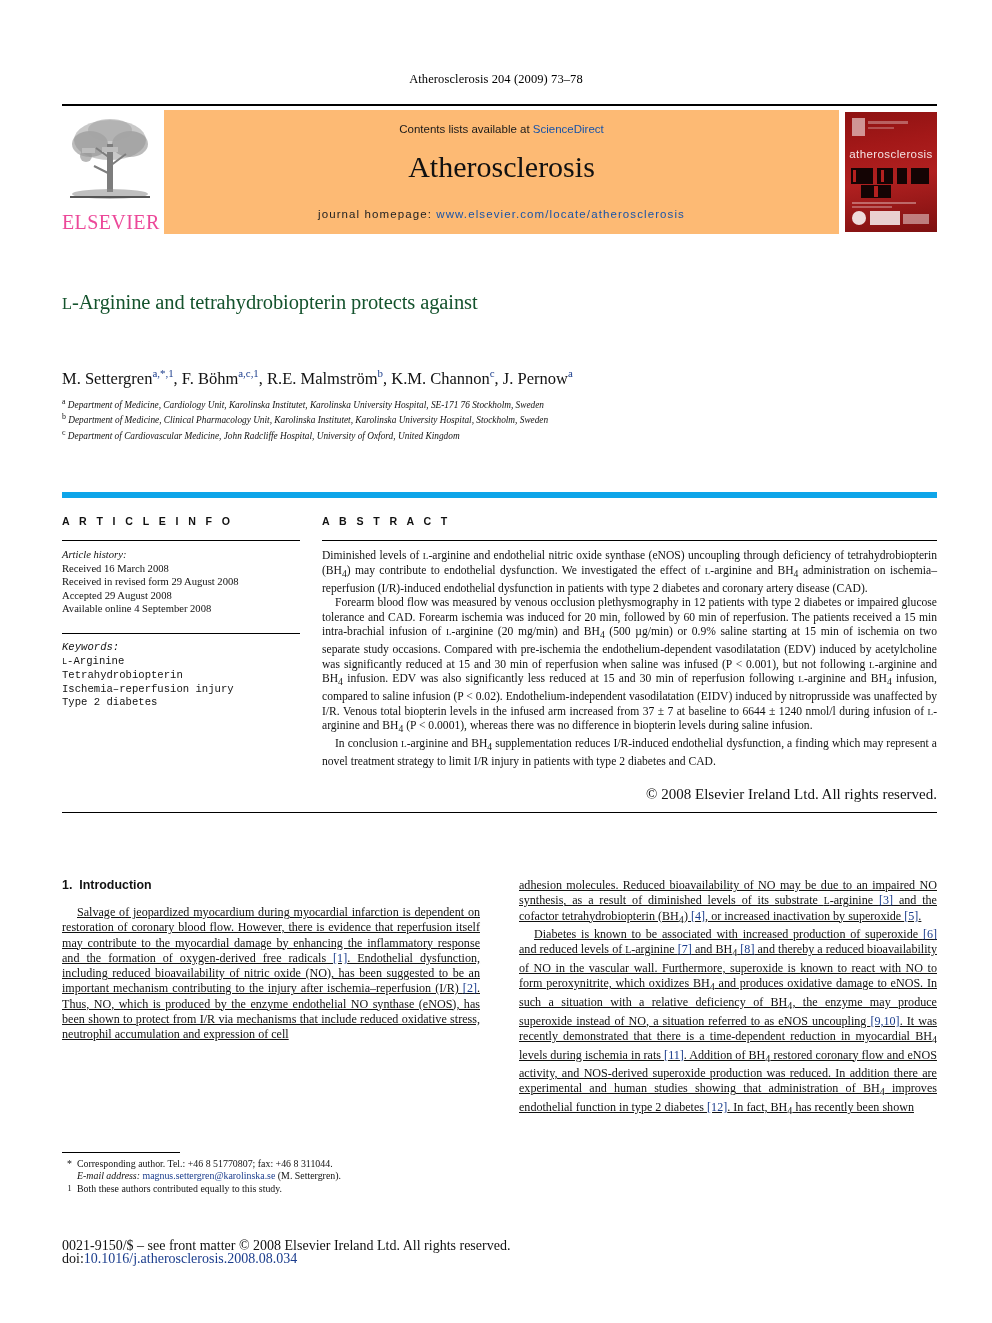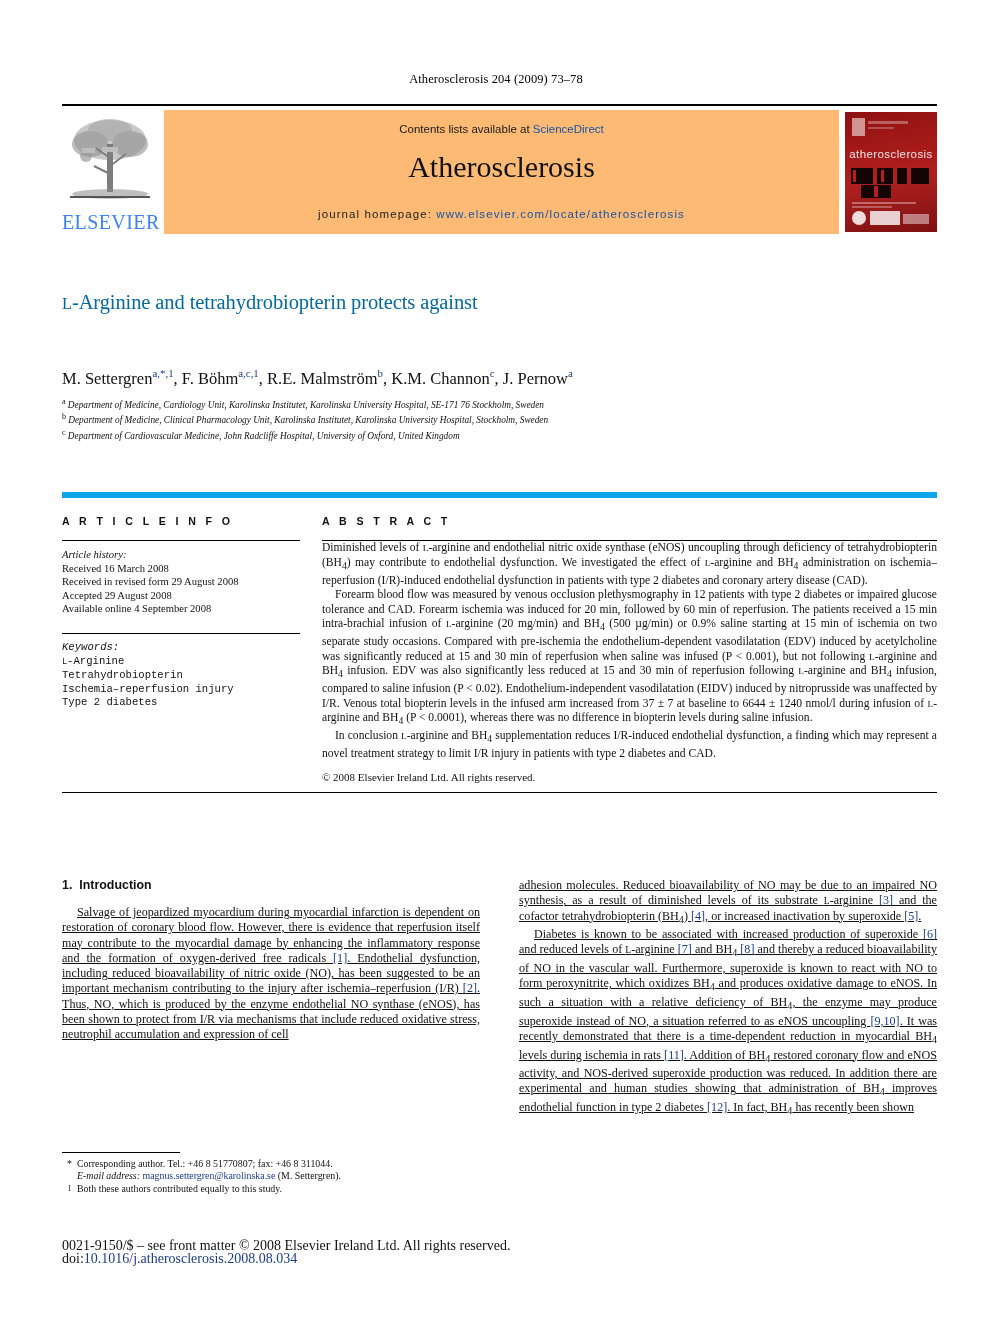--- a/index.html
+++ b/index.html
@@ -57,21 +57,21 @@
   }
   .tree-svg { position:absolute; left: 4px; top: 4px; }
   .elsevier-word {
     position: absolute;
     left: 0; bottom: 0px;
     width: 96px;
     text-align: center;
     font-family: "Liberation Serif", serif;
     font-size: 20px;
     letter-spacing: 0.4px;
-    color: #3b82f6;
+    color: #ec4899;
   }
   .journal-band {
     flex: 1 1 auto;
     background: #fdba74;
     position: relative;
     margin: 0 6px;
   }
   .contents-line {
     position: absolute;
     top: 13px; left: 0; width: 100%;
@@ -166,21 +166,21 @@
   .titleblock {
     position: absolute;
     left: 62px; top: 288px;
     width: 875px;
   }
   .article-title {
     font-family: "Liberation Serif", serif;
     font-size: 20.5px;
     line-height: 28px;
     font-weight: normal;
-    color: #0369a1;
+    color: #14532d;
     margin: 0;
     letter-spacing: -0.1px;
   }
   .smallcap { font-size: 0.80em; }
   .authors {
     margin-top: 17px;
     font-size: 16.5px;
     line-height: 21px;
     color: #111;
   }
@@ -228,28 +228,29 @@
     margin-top: 7px;
     color: #111;
     font-family: Liberation Mono, monospace;
   }
   .kw .lbl { font-style: italic; }
 
   .abstract {
     font-size: 11.6px;
     line-height: 14.6px;
     text-align: justify;
+    margin-top: 8px;
     color: #111;
   }
   .abstract p { margin: 0; text-indent: 13px; }
   .abstract p.first { text-indent: 0; }
   .copyline {
-    margin-top: 9px;
-    font-size: 11px;
-    text-align: left;
+    margin-top: 16px;
+    font-size: 15px;
+    text-align: right;
     color: #111;
   }
   .band-bottom { border-top: 1px solid #000; margin-top: 9px; }
 
   
   .body-cols {
     position: absolute;
     left: 62px; top: 878px;
     width: 875px;
     height: 360px;

